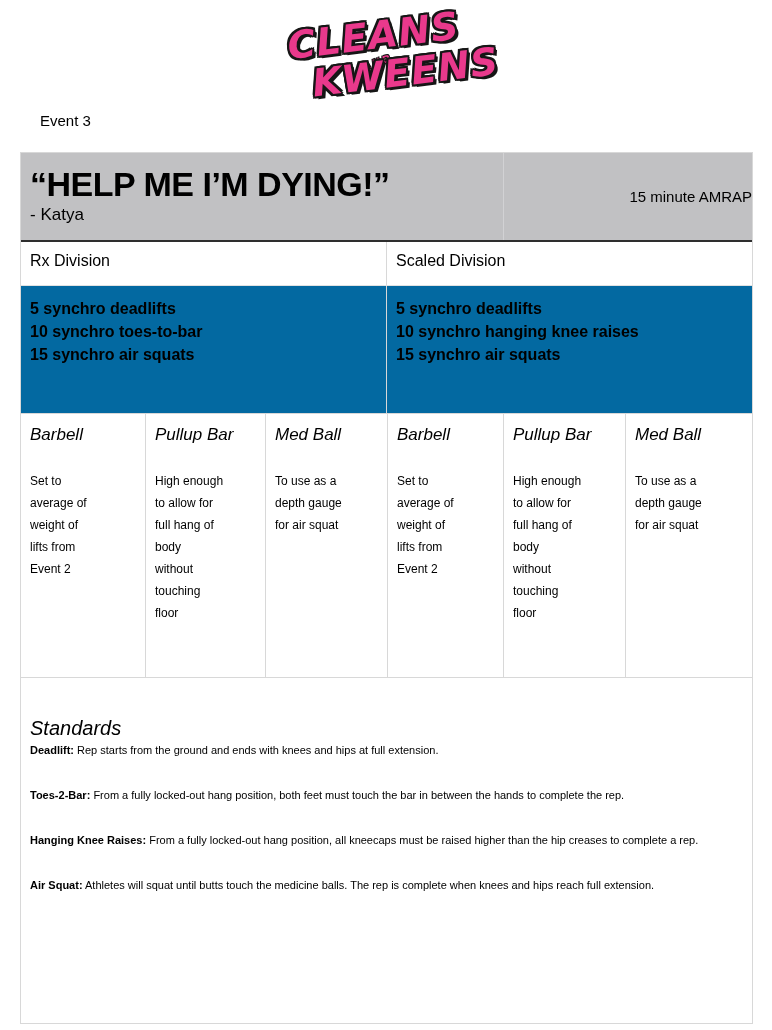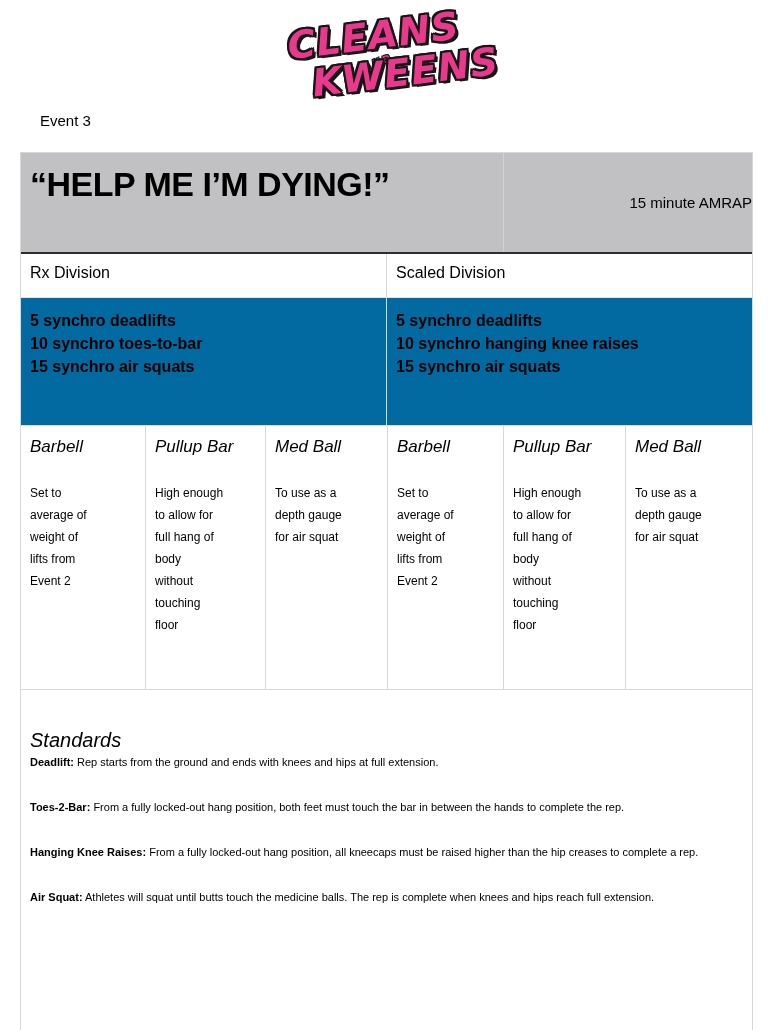--- a/index.html
+++ b/index.html
@@ -72,21 +72,21 @@
     top: 152px;
     left: 20px;
     width: 733px;
     border: 1px solid #d8d8d8;
     background: #ffffff;
   }
 
   
   .header-row {
     display: flex;
-    height: 101px;
+    height: 89px;
     background: #c1c1c3;
     border-bottom: 2px solid #2e2e2e;
   }
   .hcell-title {
     width: 483px;
     border-right: 1px solid #d2d2d4;
     padding: 13px 8px 0 9px;
   }
   .event-title {
     font-size: 34px;
@@ -199,20 +199,21 @@
     <div class="logo-word logo-word2">KWEENS</div>
   </div>
 
   <div class="event-label">Event 3</div>
 
   <div class="sheet">
 
     <div class="header-row">
       <div class="hcell-title">
         <div class="event-title">“HELP ME I’M DYING!”</div>
+        <div class="event-attribution">- Katya</div>
       </div>
       <div class="hcell-format">
         <span>15 minute AMRAP</span>
       </div>
     </div>
 
     <div class="division-row">
       <div class="dcell">Rx Division</div>
       <div class="dcell">Scaled Division</div>
     </div>

